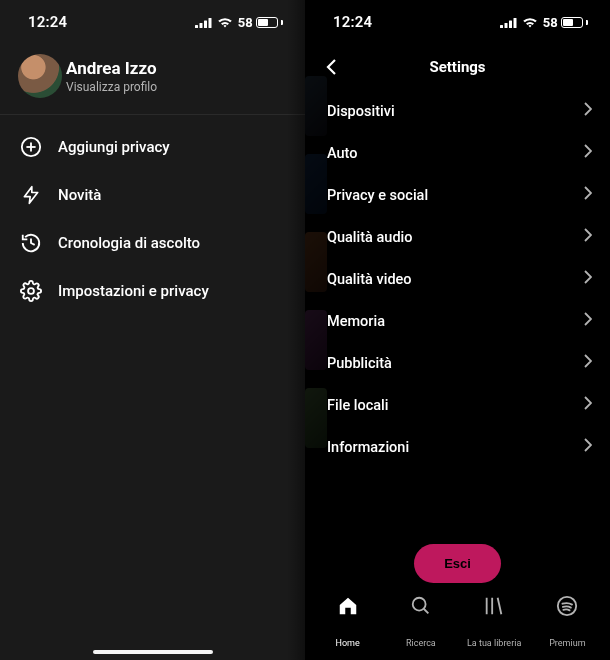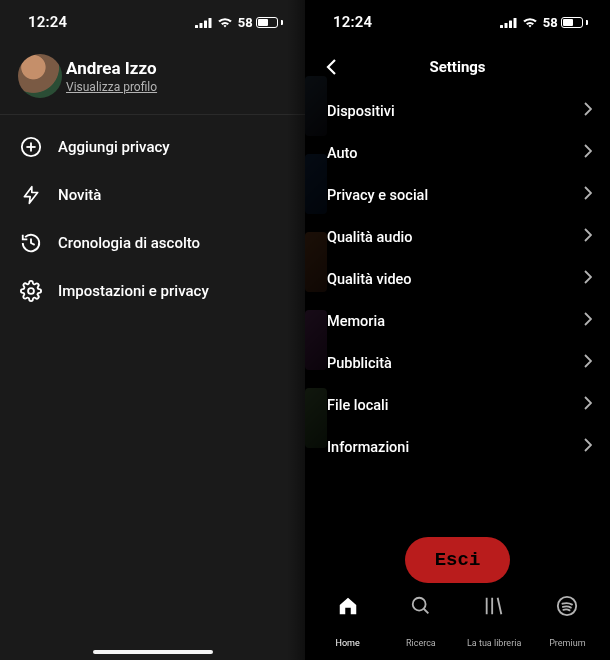--- a/index.html
+++ b/index.html
@@ -43,21 +43,21 @@
   .profile-row {
     display:flex; align-items:center; gap:4px;
     padding: 10px 18px 16px 18px;
   }
   .avatar {
     width:44px; height:44px; border-radius:50%;
     background: radial-gradient(circle at 35% 30%, #c58f6a 0 28%, #7a5a44 30% 60%, #2a4d35 62% 100%);
     flex-shrink:0;
   }
   .profile-name { font-size:17px; font-weight:700; }
-  .profile-sub { font-size:12px; color:#b3b3b3; margin-top:2px;text-decoration:underline; }
+  .profile-sub { font-size:12px; color:#b3b3b3; margin-top:2px; }
   .divider { height:1px; background:#2a2a2a; margin: 0; }
   .menu { padding: 8px 0; }
   .menu-item {
     display:flex; align-items:center; gap:16px;
     padding: 13px 20px;
     font-size:15px; font-weight:500;
     cursor:pointer;
   }
   .menu-icon { width:22px; height:22px; display:flex; align-items:center; justify-content:center; flex-shrink:0; }
   .left-strip {
@@ -83,26 +83,25 @@
   .settings-list { flex:1; overflow:hidden; }
   .settings-row {
     display:flex; align-items:center; justify-content:space-between;
     padding: 12px 18px 12px 22px;
     font-size:14.5px; font-weight:500;
     cursor:pointer;
   }
   .chevron { color:#b3b3b3; }
   .logout-wrap { display:flex; justify-content:center; padding: 10px 0 6px 0; }
   .logout-btn {
-    background:#b91c1c; color:#000;
+    background:#be185d; color:#000;
     border:none; border-radius:999px;
     padding: 12px 30px;
-    font-size:19px; font-weight:700;
+    font-size:13px; font-weight:700;
     cursor:pointer;
-    font-family:Liberation Mono, monospace;
   }
   .tabbar {
     display:flex; justify-content:space-around; align-items:flex-end;
     padding: 6px 6px 12px 6px;
     background: linear-gradient(180deg, rgba(0,0,0,0) 0%, #000 35%);
   }
   .tab {
     display:flex; flex-direction:column; align-items:center; gap:21px;
     font-size:9px; color:#b3b3b3; cursor:pointer;
     width:25%;

